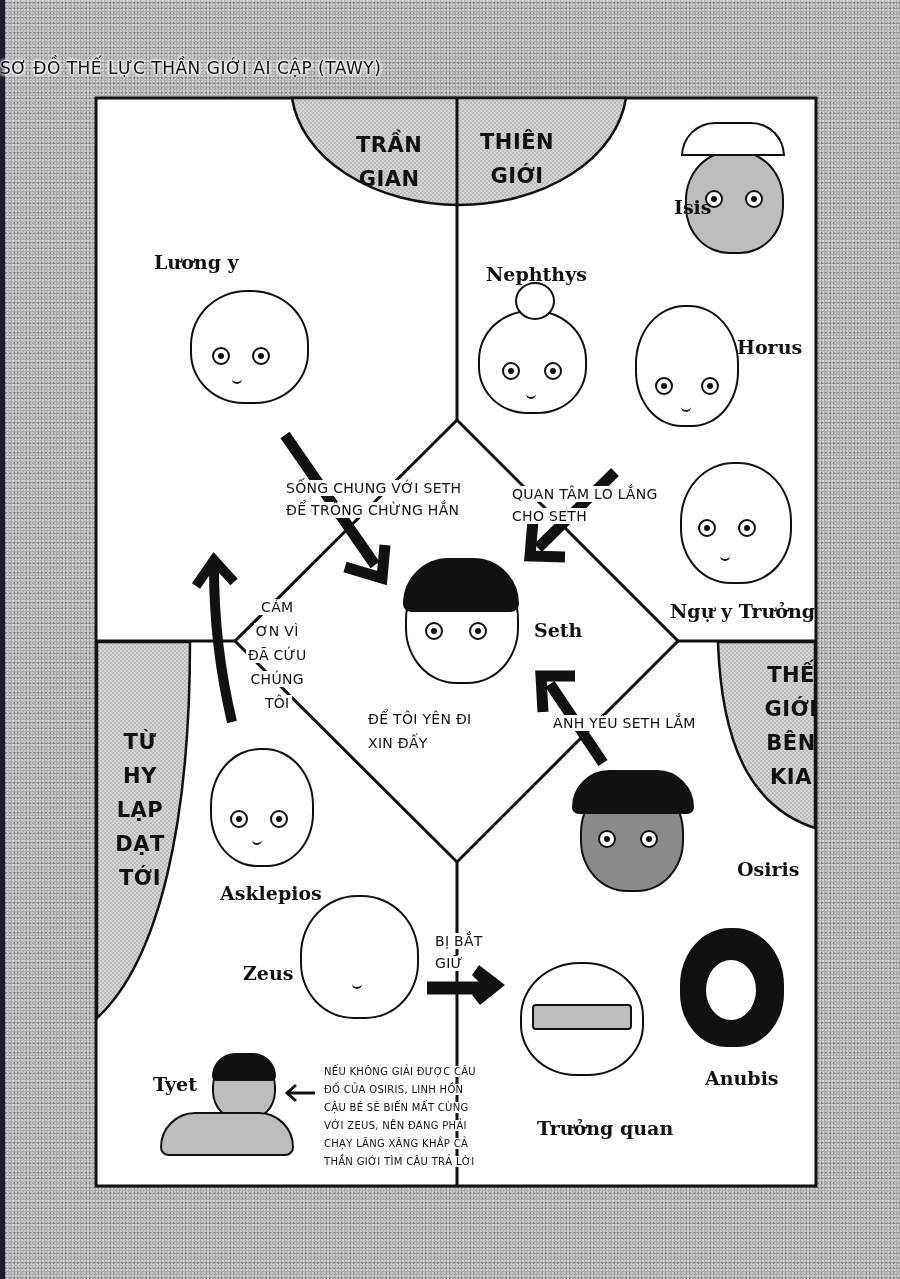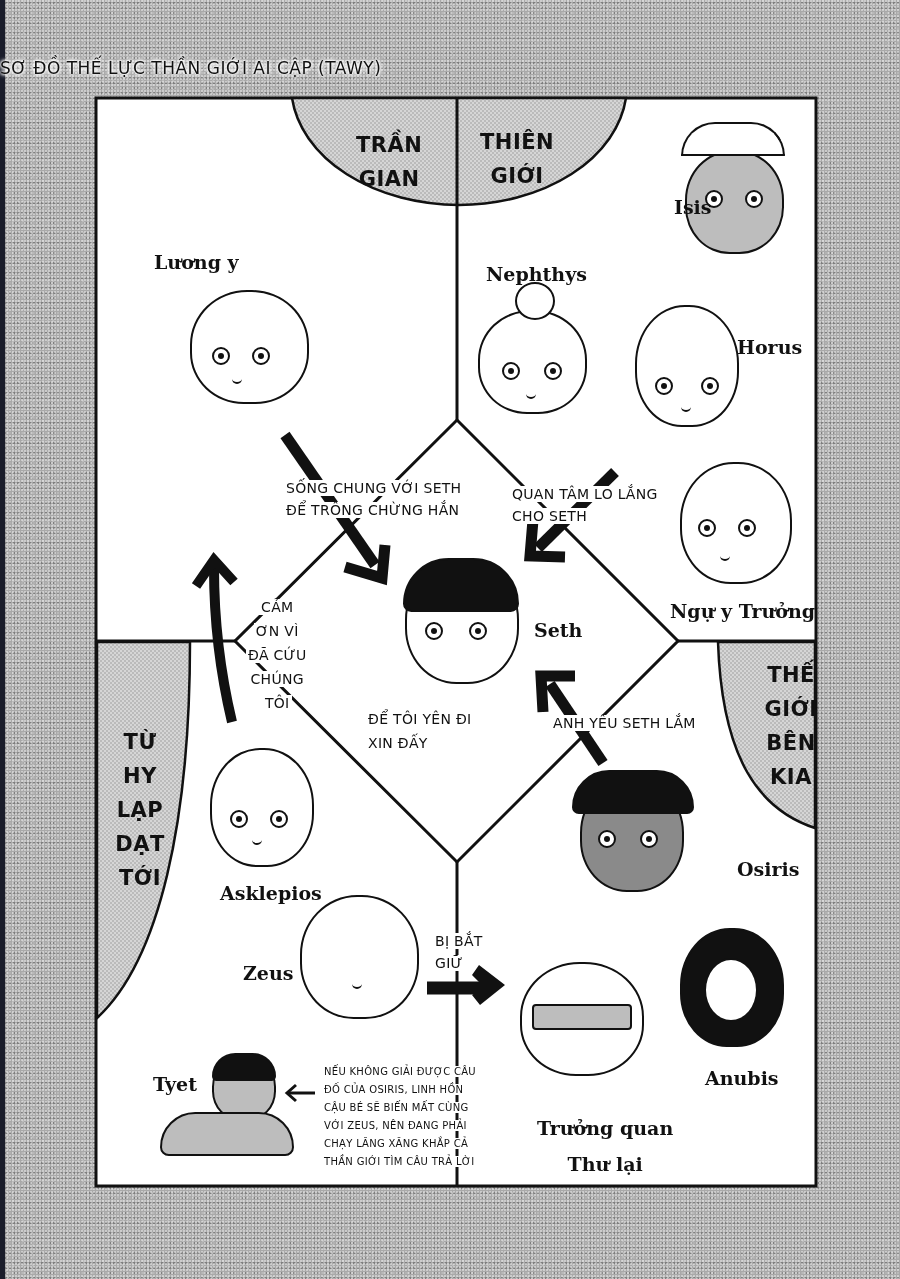--- a/index.html
+++ b/index.html
@@ -190,21 +190,20 @@
 <div class="lbl name" style="left:154px;top:251px;">Lương y</div>
 <div class="lbl name" style="left:670px;top:600px;">Ngự y Trưởng</div>
 <div class="lbl name" style="left:534px;top:619px;">Seth</div>
 <div class="lbl name" style="left:737px;top:858px;text-align:center;">Osiris</div>
 <div class="lbl name" style="left:220px;top:882px;">Asklepios</div>
 <div class="lbl name" style="left:243px;top:962px;">Zeus</div>
 <div class="lbl name" style="left:705px;top:1067px;">Anubis</div>
 <div class="lbl name" style="left:153px;top:1073px;">Tyet</div>
 <div class="lbl name" style="left:537px;top:1110px;text-align:center;line-height:36px;">
   <div>Trưởng quan</div>
-    <div>Thư lại</div>
 </div>
 
 <div class="lbl note" style="left:284px;top:477px;">
   <div><span class="note-bg">SỐNG CHUNG VỚI SETH</span></div>
   <div><span class="note-bg">ĐỂ TRÔNG CHỪNG HẮN</span></div>
 </div>
 <div class="lbl note" style="left:510px;top:483px;">
   <div><span class="note-bg">QUAN TÂM LO LẮNG</span></div>
   <div><span class="note-bg">CHO SETH</span></div>
 </div>

